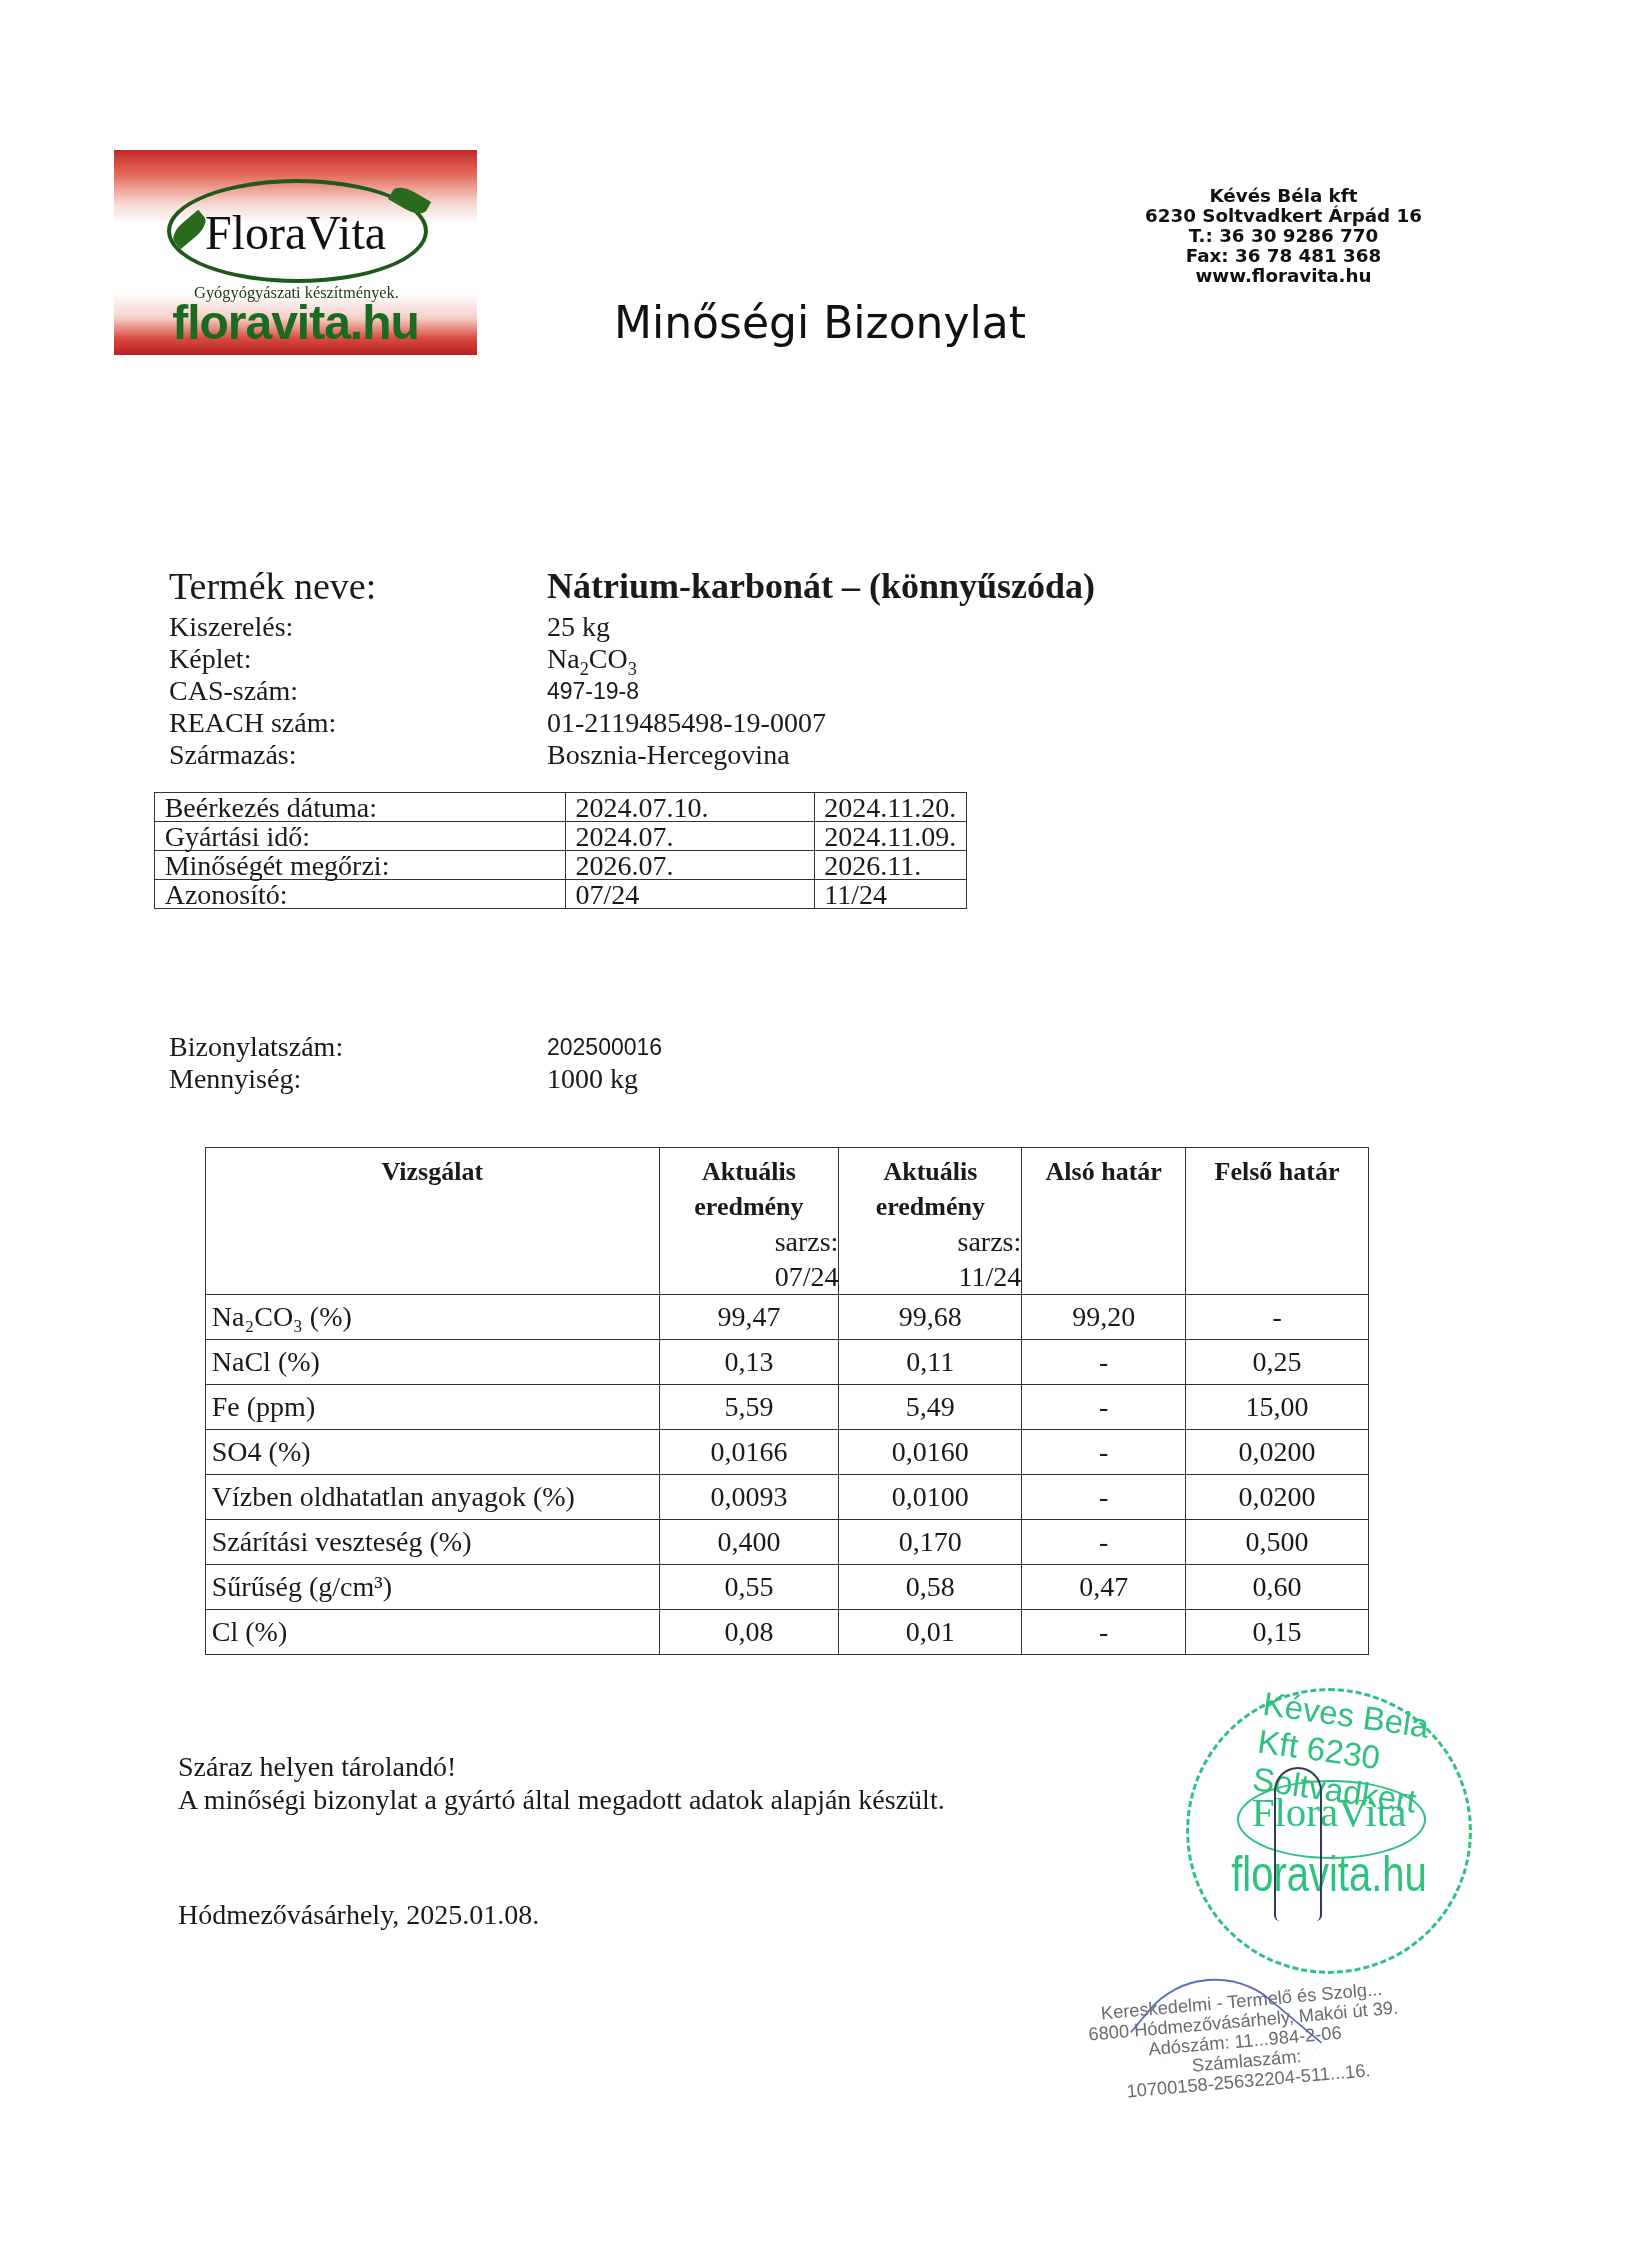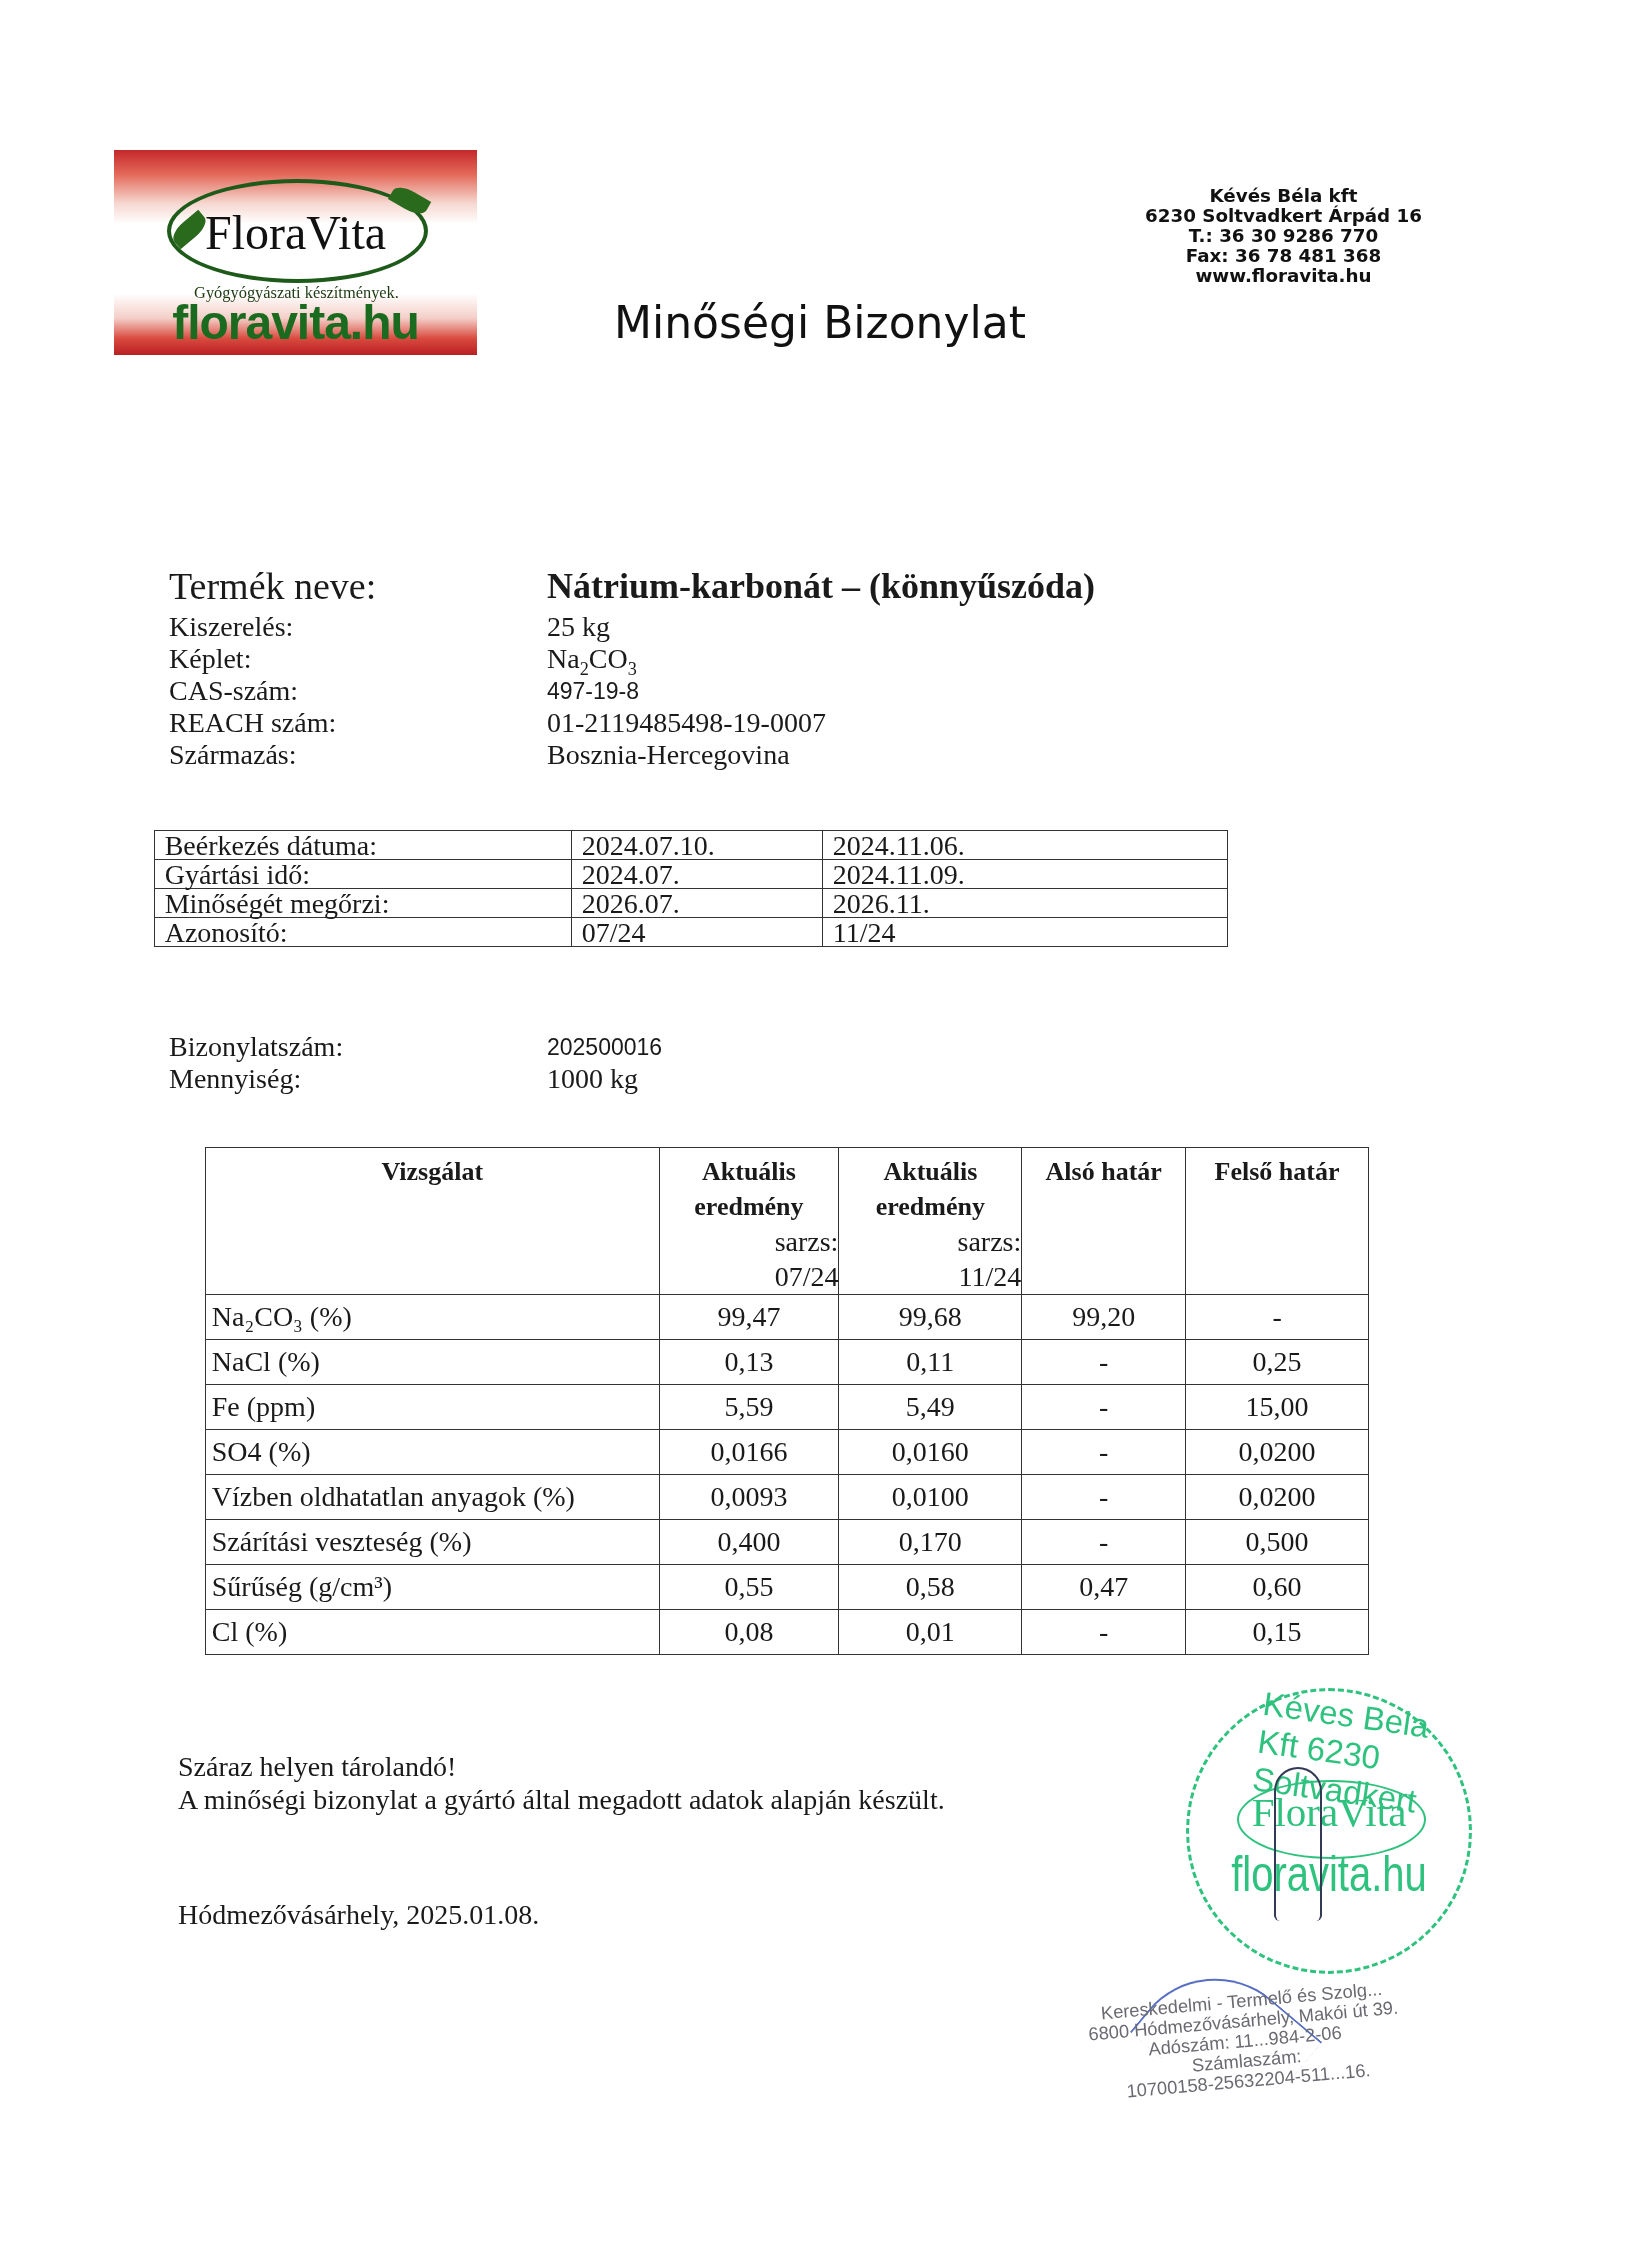--- a/index.html
+++ b/index.html
@@ -49,21 +49,21 @@
   .info { position: absolute; left: 169px; top: 565px; font-size: 28px; line-height: 32px; }
   .info-row { display: flex; height: 32px; }
   .info-row .k { width: 378px; }
   .info-row.head { height: 46px; }
   .info-row.head .k { font-size: 38px; line-height: 42px; }
   .info-row.head .v { font-size: 36px; font-weight: bold; line-height: 42px; }
   .sans { font-family: "Liberation Sans", sans-serif; font-size: 23px; }
 
   
   .dates {
-    position: absolute; left: 154px; top: 830px; width: 1074px;
+    position: absolute; left: 154px; top: 792px; width: 813px;
     border-collapse: collapse; font-size: 28px;
   }
   .dates td { border: 1.9px solid #333; height: 29px; padding: 0 9.7px; line-height: 27px; }
   .dates td.c0 { width: 417px; }
   .dates td.c1 { width: 251px; }
 
   
   .cert { position: absolute; left: 169px; top: 1031px; font-size: 28px; line-height: 32px; }
   .cert .row { display: flex; }
   .cert .k { width: 378px; }
@@ -165,21 +165,21 @@
     <div class="k">Származás:</div>
     <div class="v">Bosznia-Hercegovina</div>
   </div>
 </div>
 
 <table class="dates">
   <tbody>
     <tr>
       <td class="c0">Beérkezés dátuma:</td>
       <td class="c1">2024.07.10.</td>
-      <td>2024.11.06.</td>
+      <td>2024.11.20.</td>
     </tr>
     <tr>
       <td class="c0">Gyártási idő:</td>
       <td class="c1">2024.07.</td>
       <td>2024.11.09.</td>
     </tr>
     <tr>
       <td class="c0">Minőségét megőrzi:</td>
       <td class="c1">2026.07.</td>
       <td>2026.11.</td>

